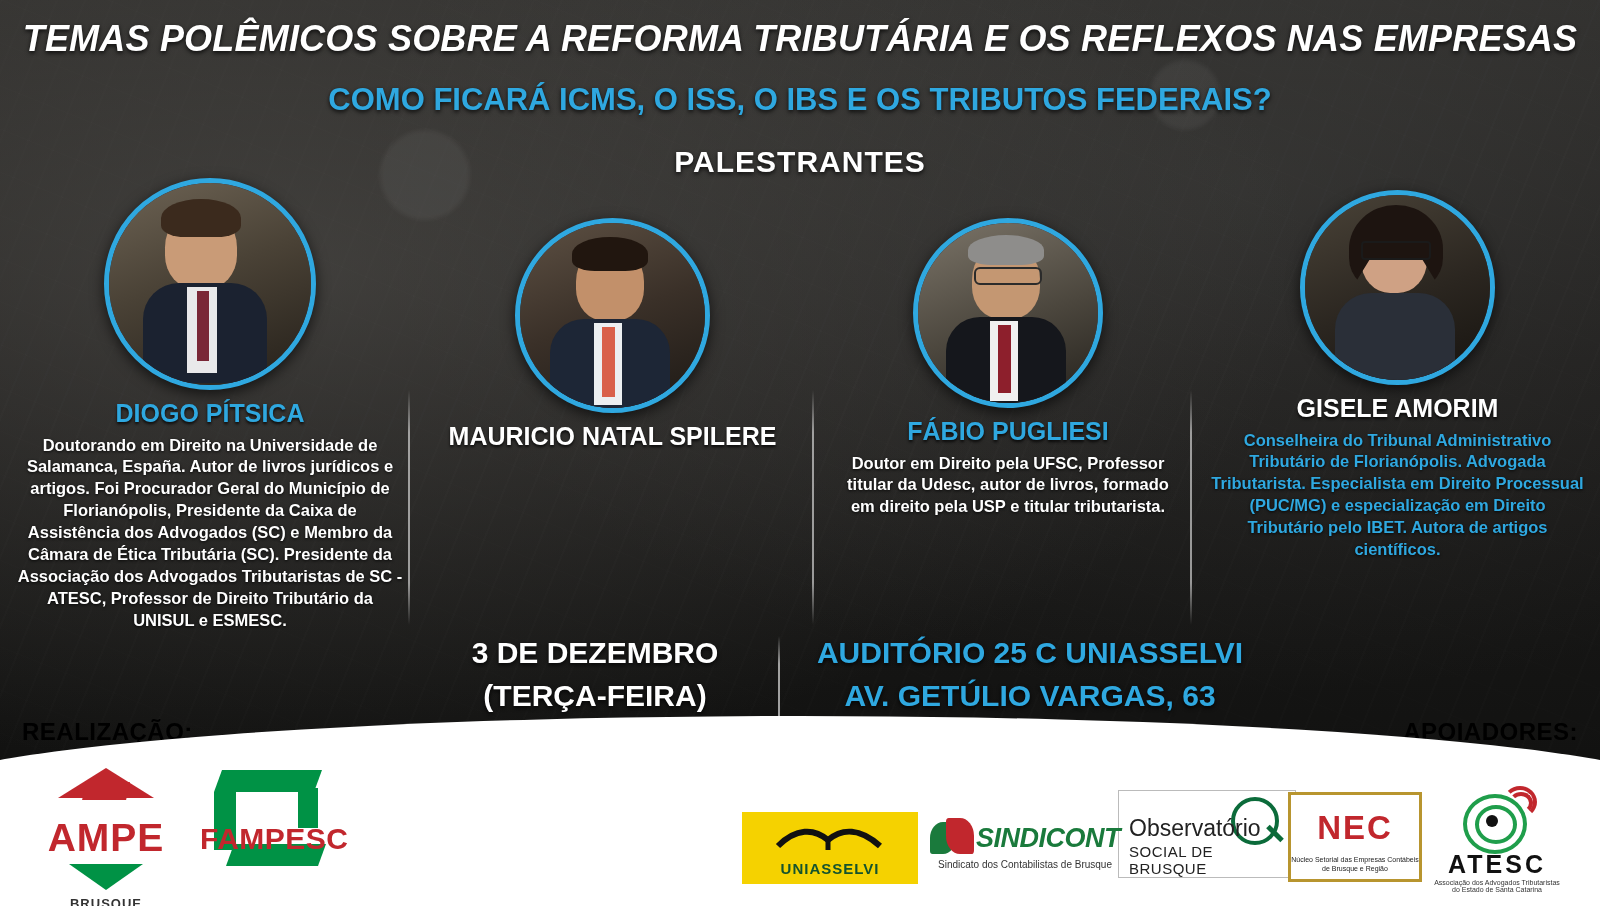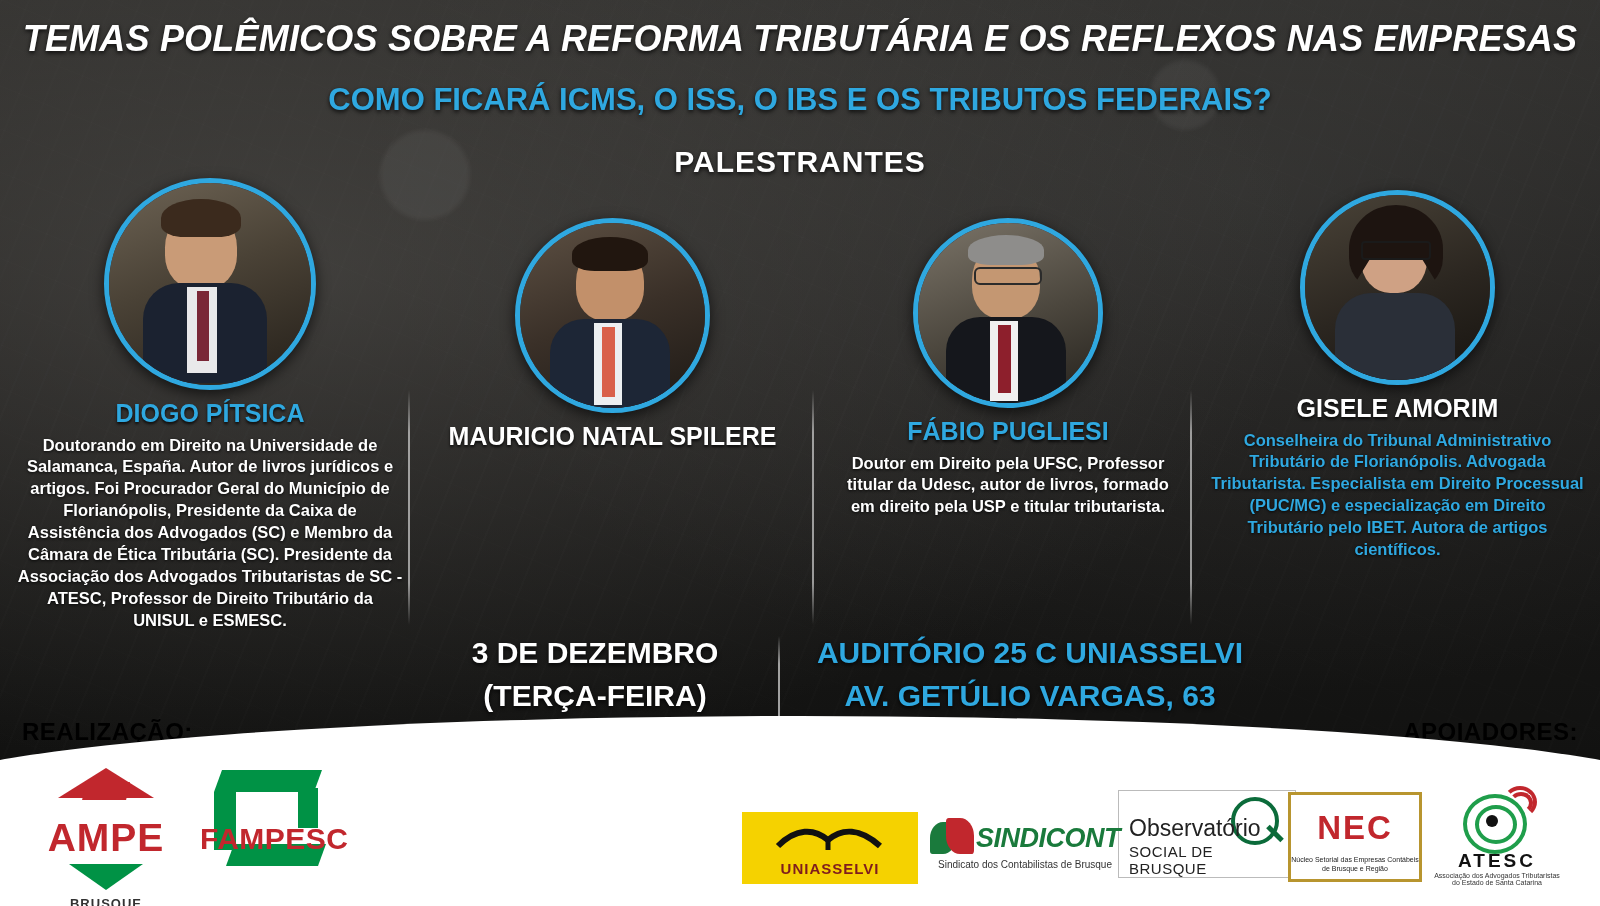--- a/index.html
+++ b/index.html
@@ -178,21 +178,21 @@
   .f2{left:4px;top:22px;width:22px;height:58px;}
   .f3{left:20px;top:74px;width:92px;height:22px;transform:skewX(-20deg);}
   .f4{left:88px;top:18px;width:20px;height:40px;}
 
   
   .uni{background:#f5d200;width:176px;height:72px;position:relative;}
   .uni-book{
     position:absolute;left:50%;top:10px;transform:translateX(-50%);
     width:112px;height:30px;
   }
-  .uni-text{position:absolute;bottom:7px;left:0;width:100%;text-align:center;font-size:15px;font-weight:bold;color:#7f1d1d;letter-spacing:1px;}
+  .uni-text{position:absolute;bottom:7px;left:0;width:100%;text-align:center;font-size:15px;font-weight:bold;color:#14532d;letter-spacing:1px;}
 
   
   .sind-text{color:#1a7a3c;font-weight:bold;font-style:italic;font-size:27px;letter-spacing:-.5px;}
   .sind-sub{font-size:10px;color:#333;text-align:center;margin-top:1px;}
   .sind-mark{width:46px;height:40px;position:relative;}
   .sind-mark .a{position:absolute;left:0;top:4px;width:26px;height:32px;background:#1a7a3c;border-radius:50% 10% 50% 10%;}
   .sind-mark .b{position:absolute;left:16px;top:0;width:28px;height:36px;background:#c1272d;border-radius:10% 50% 10% 50%;}
 
   
   .obs-box{border:1px solid #bbb;background:#fff;width:176px;height:86px;position:relative;}
@@ -207,21 +207,21 @@
   .nec-sub{position:absolute;left:0;bottom:6px;width:100%;text-align:center;font-size:7px;color:#222;line-height:1.3;}
 
   
   .atesc-mark{width:76px;height:62px;position:relative;}
   .atesc-mark i{position:absolute;border:4px solid #1f9e4b;border-radius:50%;}
   .atesc-mark .r1{left:4px;top:6px;width:56px;height:52px;clip-path:inset(0 0 0 0);}
   .atesc-mark .r2{left:16px;top:17px;width:34px;height:31px;}
   .atesc-mark .dot{left:27px;top:27px;width:12px;height:12px;background:#111;border:0;border-radius:50%;}
   .atesc-mark .w1{left:44px;top:-2px;width:26px;height:24px;border-color:#c1272d;border-left-color:transparent;border-bottom-color:transparent;}
   .atesc-mark .w2{left:50px;top:4px;width:16px;height:14px;border-color:#c1272d;border-left-color:transparent;border-bottom-color:transparent;}
-  .atesc-text{font-size:19px;font-weight:bold;color:#111;letter-spacing:3px;text-align:center;}
+  .atesc-text{font-size:25px;font-weight:bold;color:#111;letter-spacing:3px;text-align:center;}
   .atesc-sub{font-size:7px;color:#333;text-align:center;}
 </style>
 </head>
 <body>
 
 <div class="poster">
   <div class="bg-texture"></div>
   <div class="bg-blob" style="left:380px;top:130px;width:90px;height:90px;"></div>
   <div class="bg-blob" style="left:1150px;top:60px;width:70px;height:70px;"></div>
 

